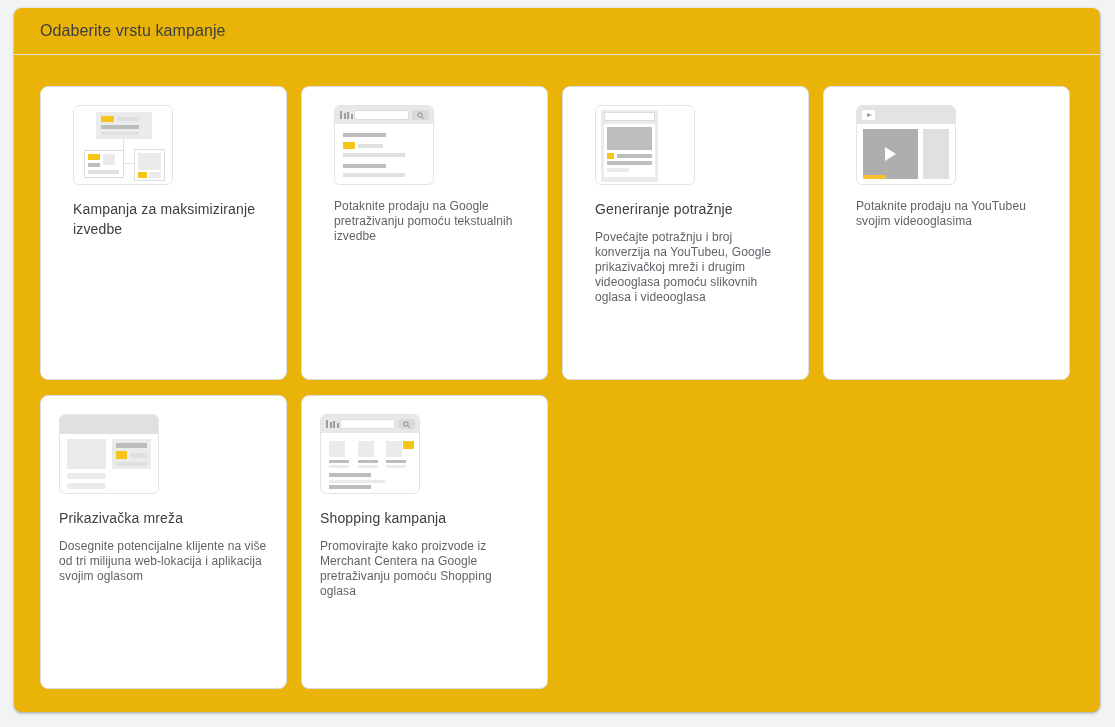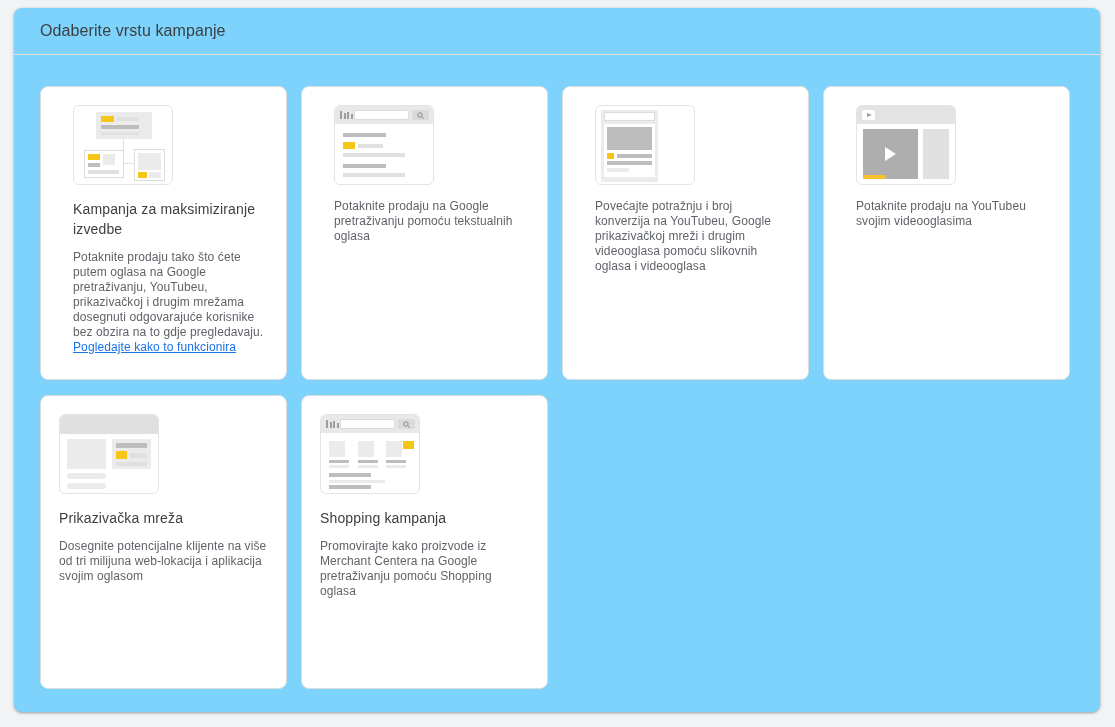--- a/index.html
+++ b/index.html
@@ -13,21 +13,21 @@
     font-family: "Liberation Sans", sans-serif;
     overflow: hidden;
   }
 
   .panel {
     position: absolute;
     left: 14px;
     top: 8px;
     width: 1086px;
     height: 704px;
-    background: #7dd3fc;
+    background: #eab308;
     border-radius: 8px;
     box-shadow: 0 1px 2px rgba(60,64,67,0.3), 0 1px 3px 1px rgba(60,64,67,0.15);
     box-sizing: border-box;
     overflow: hidden;
   }
 
   .panel-header {
     height: 47px;
     border-bottom: 1px solid #e0e0e0;
     display: flex;
@@ -174,21 +174,20 @@
             <div class="ib g-dk" style="left:14px; top:57px; width:12px; height:4px;"></div>
             <div class="ib g-md" style="left:14px; top:64px; width:31px; height:4px;"></div>
 
             <div class="ib" style="left:60px; top:43px; width:31px; height:32px; border:1px solid #dcdcdc;"></div>
             <div class="ib g-lt" style="left:64px; top:47px; width:23px; height:17px;"></div>
             <div class="ib yel" style="left:64px; top:66px; width:9px; height:6px;"></div>
             <div class="ib g-lt" style="left:75px; top:66px; width:12px; height:6px;"></div>
           </div>
         </div>
         <div class="card-title">Kampanja za maksimiziranje izvedbe</div>
-        <div class="card-desc"><span>Potaknite prodaju tako što ćete putem oglasa na Google pretraživanju, YouTubeu, prikazivačkoj i drugim mrežama dosegnuti odgovarajuće korisnike bez obzira na to gdje pregledavaju. </span><span class="card-link">Pogledajte kako to funkcionira</span></div>
       </div>
 
       <div class="card row1">
         <div class="card-icon-wrap">
           <div class="icon-box">
             <div class="chrome"></div>
             <div class="chrome-bars">
               <i style="height:8px"></i>
                 <i style="height:6px"></i>
                 <i style="height:7px"></i>
@@ -202,36 +201,37 @@
                 </svg>
             </div>
             <div class="ib g-dk" style="left:8px; top:27px; width:43px; height:4px;"></div>
             <div class="ib yel" style="left:8px; top:36px; width:12px; height:7px;"></div>
             <div class="ib g-md" style="left:23px; top:38px; width:25px; height:4px;"></div>
             <div class="ib g-md" style="left:8px; top:47px; width:62px; height:4px;"></div>
             <div class="ib g-dk" style="left:8px; top:58px; width:43px; height:4px;"></div>
             <div class="ib g-md" style="left:8px; top:67px; width:62px; height:4px;"></div>
           </div>
         </div>
-        <div class="card-desc">Potaknite prodaju na Google pretraživanju pomoću tekstualnih oglasa</div>
+        <div class="card-desc">Potaknite prodaju na Google pretraživanju pomoću tekstualnih izvedbe</div>
       </div>
 
       <div class="card row1">
         <div class="card-icon-wrap">
           <div class="icon-box">
             <div class="ib g-lt" style="left:5px; top:4px; width:57px; height:72px;"></div>
             <div class="ib wht" style="left:8px; top:6px; width:51px; height:9px; border:1px solid #dcdcdc;"></div>
             <div class="ib wht" style="left:8px; top:18px; width:51px; height:53px;"></div>
             <div class="ib g-dk" style="left:11px; top:21px; width:45px; height:23px;"></div>
             <div class="ib yel" style="left:11px; top:47px; width:7px; height:6px;"></div>
             <div class="ib g-dk" style="left:21px; top:48px; width:35px; height:4px;"></div>
             <div class="ib g-dk" style="left:11px; top:55px; width:45px; height:4px;"></div>
             <div class="ib g-lt" style="left:11px; top:62px; width:22px; height:4px;"></div>
           </div>
         </div>
+        <div class="card-title">Generiranje potražnje</div>
         <div class="card-desc">Povećajte potražnju i broj konverzija na YouTubeu, Google prikazivačkoj mreži i drugim videooglasa pomoću slikovnih oglasa i videooglasa</div>
       </div>
 
       <div class="card row1">
         <div class="card-icon-wrap">
           <div class="icon-box">
             <div class="chrome" style="background:#e3e3e3;"></div>
             <div class="playbadge"></div>
             <div class="ib g-dd" style="left:6px; top:23px; width:55px; height:50px;"></div>
             <div class="bigplay" style="left:28px; top:41px;"></div>

